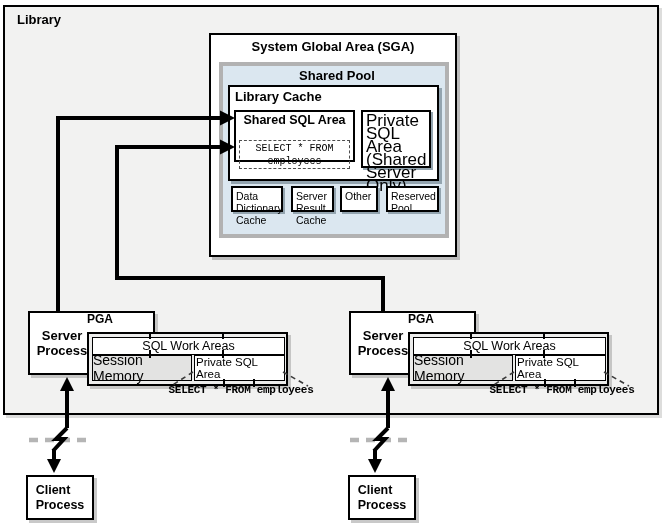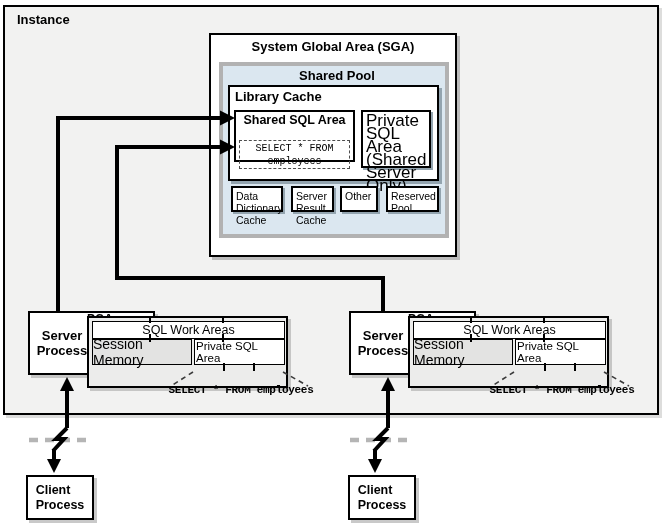--- a/index.html
+++ b/index.html
@@ -46,21 +46,21 @@
 
   .server{width:127px;height:64px;top:311px;background:#fff;border:2px solid #000;
     box-shadow:3px 3px 0 #c6c6c5}
   .server .lbl{position:absolute;left:0;top:0;width:64px;height:100%;display:flex;align-items:center;
     justify-content:center;text-align:center;font-size:13px;font-weight:bold;line-height:15px}
   .server1{left:28px}.server2{left:349px}
 
   .pga-label{top:312px;width:201px;text-align:left;font-size:12px;font-weight:bold}
   .pgal1{left:87px}.pgal2{left:408px}
 
-  .pga{top:316px;width:201px;height:72px;background:var(--pga_fill);border:2px solid #000;
+  .pga{top:332px;width:201px;height:54px;background:var(--pga_fill);border:2px solid #000;
     box-shadow:3px 3px 0 #c6c6c5}
   .pga1{left:87px}.pga2{left:408px}
   .pga .workareas{position:absolute;left:3px;top:3px;width:193px;height:18px;background:#fff;
     border:1px solid #000;display:flex;align-items:center;justify-content:center;font-size:12.5px}
   .pga .session{position:absolute;left:3px;top:21px;width:100px;height:26px;
     background:var(--session_memory_fill);border:1px solid #000;display:flex;align-items:center;
     justify-content:center;font-size:14px}
   .pga .private{position:absolute;left:105px;top:21px;width:91px;height:26px;border:1px solid #000;
     background:repeating-linear-gradient(45deg,var(--hatch_stripe) 0 1.5px,#f4f4f3 1.5px 5px);
     display:flex;align-items:center;justify-content:center;font-size:11.5px}
@@ -79,21 +79,21 @@
   .client1{left:26px}.client2{left:348px}
 
   svg.overlay{position:absolute;left:0;top:0;width:666px;height:527px;pointer-events:none}
 </style>
 </head>
 <body>
 
 <div class="stage">
 
   <div class="abs instance"></div>
-  <div class="abs instance-label">Instance</div>
+  <div class="abs instance-label">Library</div>
 
   <div class="abs sga"></div>
   <div class="abs sga-title">System Global Area (SGA)</div>
 
   <div class="abs shared-pool"></div>
   <div class="abs sp-title">Shared Pool</div>
 
   <div class="abs library-cache"></div>
   <div class="abs lc-title">Library Cache</div>
 

